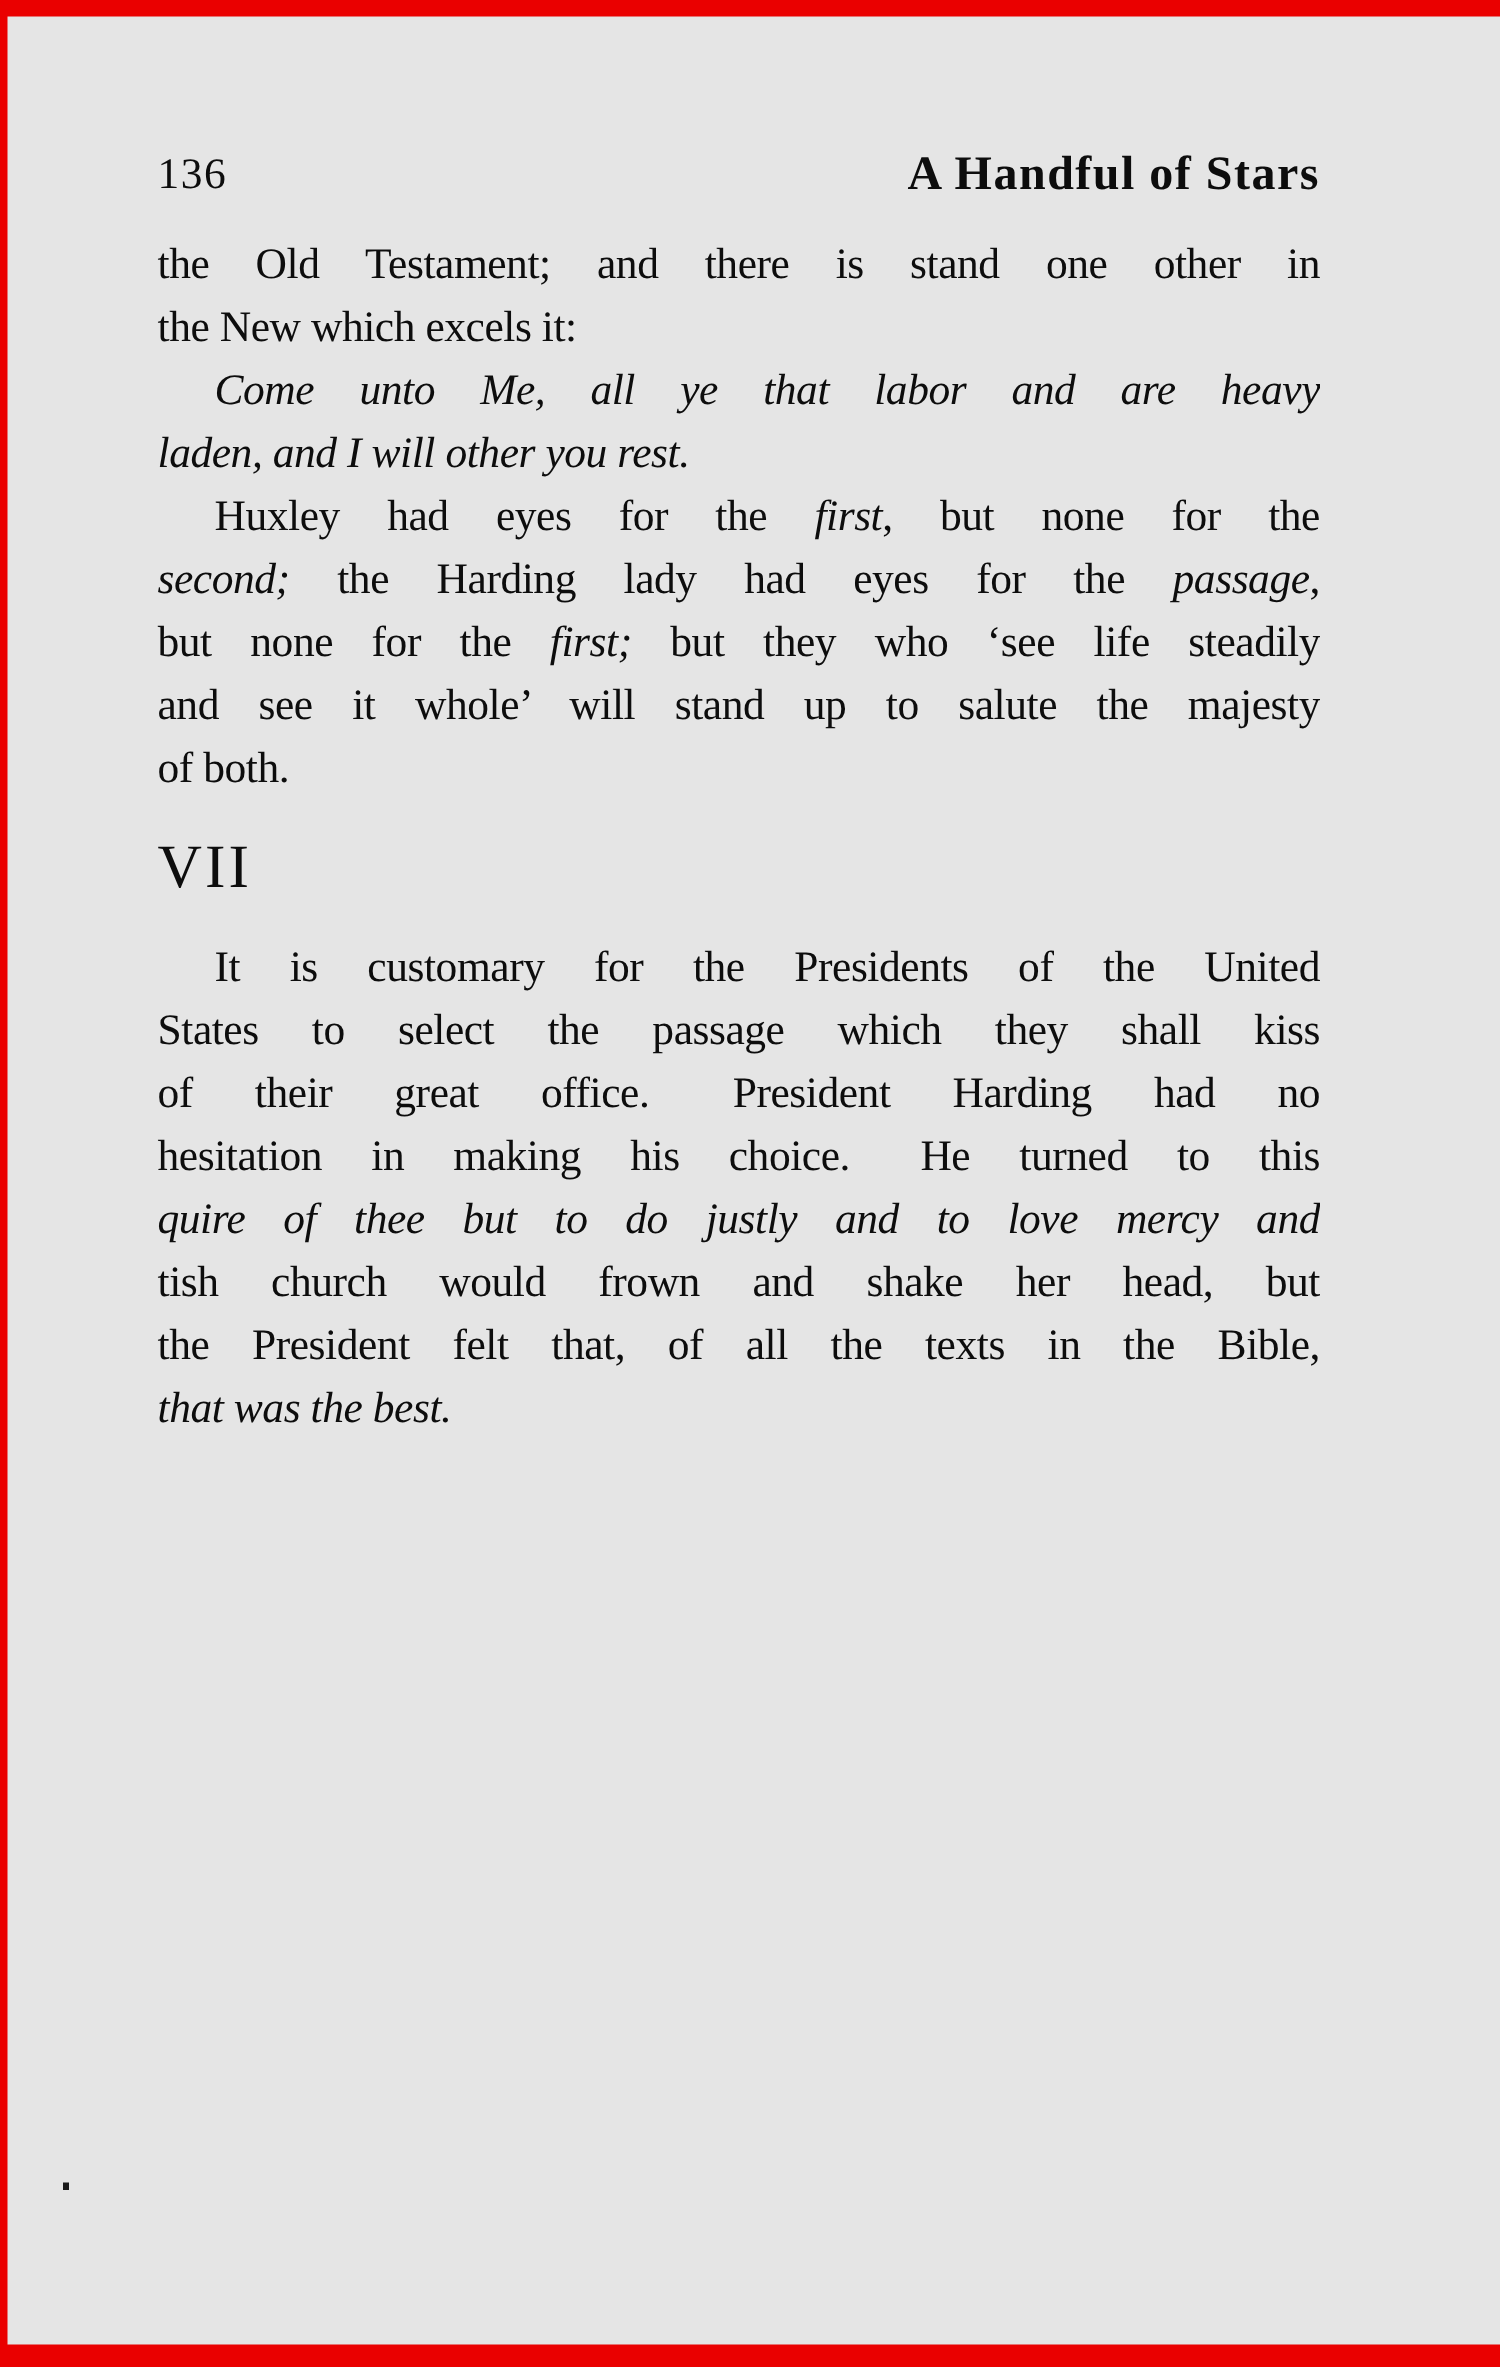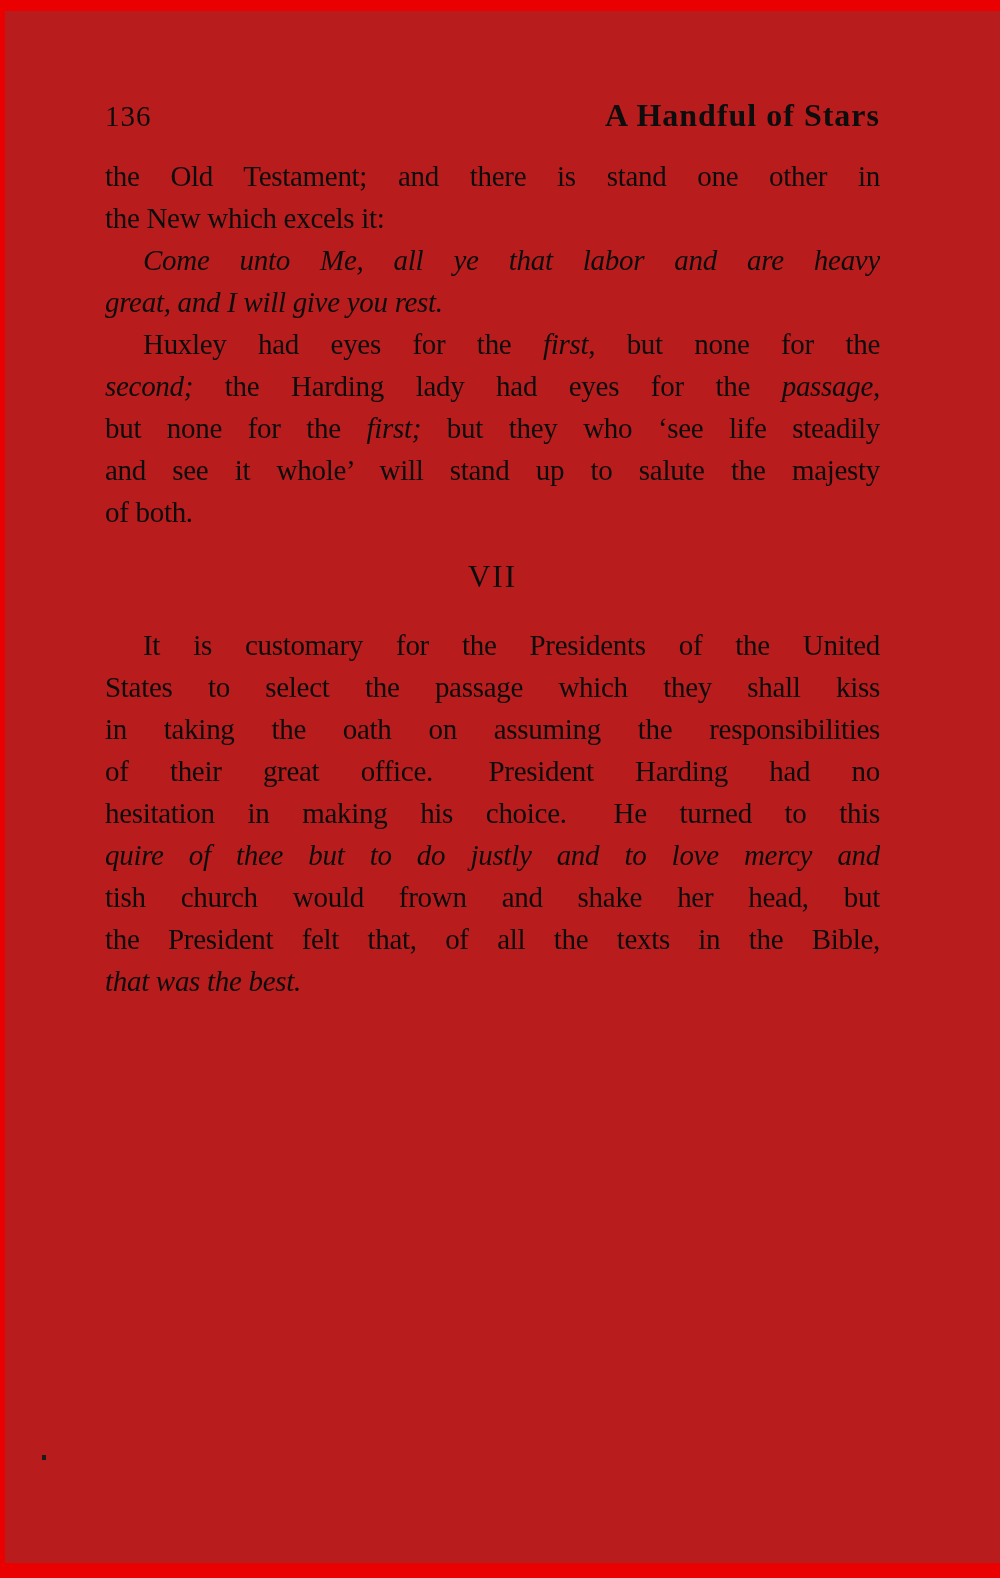--- a/index.html
+++ b/index.html
@@ -1,20 +1,20 @@
 <!DOCTYPE html>
 <html><head>
 <meta charset="utf-8">
 <style>
   html, body { margin: 0; padding: 0; background: #ffffff; }
   .page {
     position: relative;
     width: 1000px;
     height: 1578px;
-    background: #b91c1c;
+    background: #e5e5e5;
     overflow: hidden;
     font-family: "Liberation Serif", "DejaVu Serif", serif;
     color: #0d0d0d;
   }
   
   .edge { position: absolute; background: #ea0000; z-index: 5; }
   .edge-top    { top: 0; left: 0; width: 1000px; height: 11px; }
   .edge-left   { top: 0; left: 0; width: 5px;  height: 1578px; }
   .edge-bottom { bottom: 0; left: 0; width: 1000px; height: 15px; }
 
@@ -45,22 +45,22 @@
     text-align: justify;
     text-align-last: justify;
     white-space: normal;
     overflow: hidden;
   }
   .line.last { text-align-last: left; }
   .line.indent { text-indent: 38px; }
   .line em { }
 
   .section-heading {
-    text-align: center;
-    font-size: 31px;
+    text-align: left;
+    font-size: 41px;
     line-height: 42px;
     letter-spacing: 2px;
     margin-top: 23px;
     margin-bottom: 26px;
   }
 
   .scan-speck {
     position: absolute;
     left: 42px; top: 1455px;
     width: 4px; height: 5px;
@@ -81,34 +81,33 @@
     <div class="running-title">A Handful of Stars</div>
   </div>
 
   <div class="text-block">
       <div class="para">
         <div class="line"><span>the Old Testament; and there is stand one other in</span></div>
         <div class="line last"><span>the New which excels it:</span></div>
       </div>
       <div class="para">
         <div class="line indent"><em>Come unto Me, all ye that labor and are heavy</em></div>
-        <div class="line last"><em>great, and I will give you rest.</em></div>
+        <div class="line last"><em>laden, and I will other you rest.</em></div>
       </div>
       <div class="para">
         <div class="line indent"><span>Huxley had eyes for the </span><em>first</em><span>, but none for the</span></div>
         <div class="line"><em>second;</em><span> the Harding lady had eyes for the </span><em>passage</em><span>,</span></div>
         <div class="line"><span>but none for the </span><em>first;</em><span> but they who ‘see life steadily</span></div>
         <div class="line"><span>and see it whole’ will stand up to salute the majesty</span></div>
         <div class="line last"><span>of both.</span></div>
       </div>
       <div class="section-heading">VII</div>
       <div class="para">
         <div class="line indent"><span>It is customary for the Presidents of the United</span></div>
         <div class="line"><span>States to select the passage which they shall kiss</span></div>
-        <div class="line"><span>in taking the oath on assuming the responsibilities</span></div>
         <div class="line"><span>of their great office.  President Harding had no</span></div>
         <div class="line"><span>hesitation in making his choice.  He turned to this</span></div>
         <div class="line"><em>quire of thee but to do justly and to love mercy and</em></div>
         <div class="line"><span>tish church would frown and shake her head, but</span></div>
         <div class="line"><span>the President felt that, of all the texts in the Bible,</span></div>
         <div class="line last"><em>that was the best.</em></div>
       </div>
     </div>
 
   <div class="scan-speck"></div>

